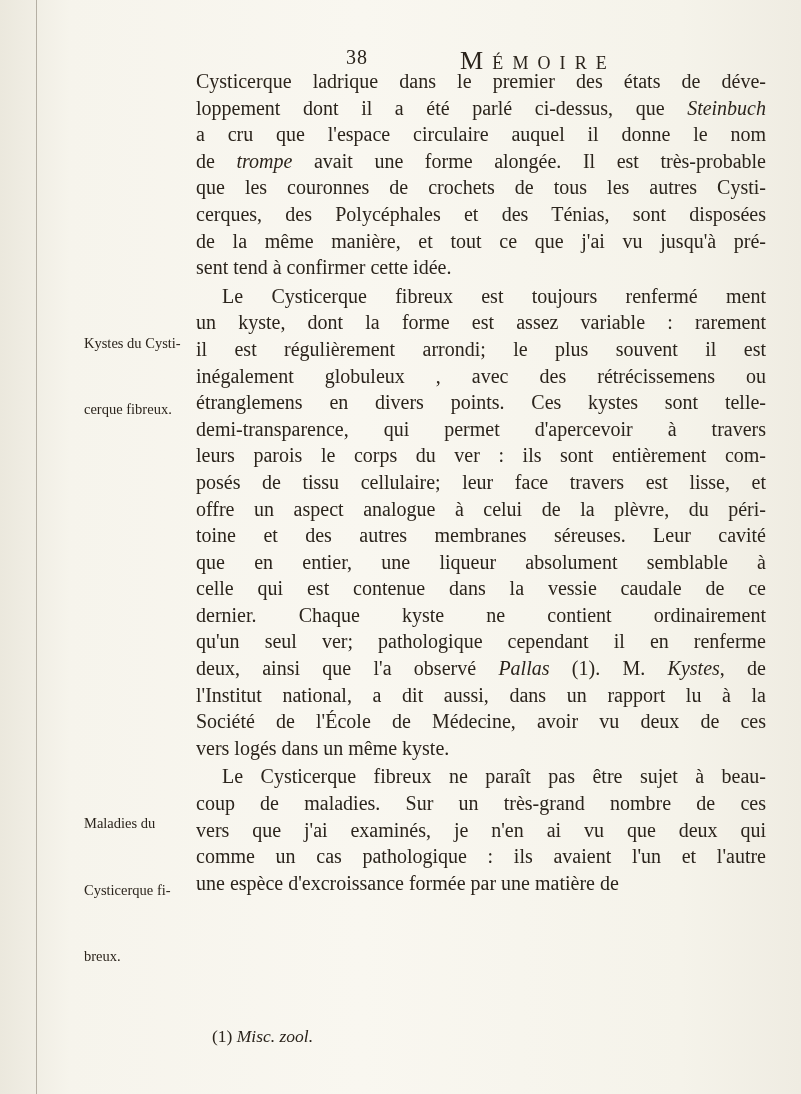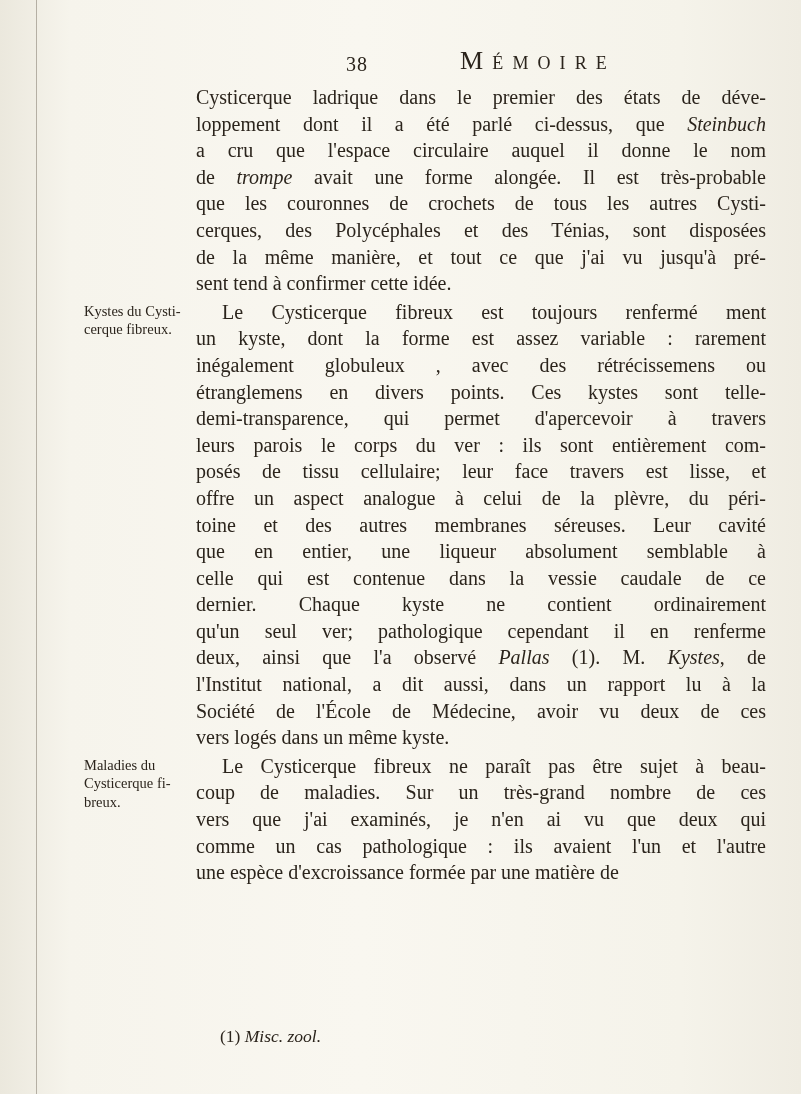--- a/index.html
+++ b/index.html
@@ -24,35 +24,35 @@
     width: 1px;
     background: rgba(70, 58, 44, 0.35);
   }
   .header {
     position: absolute;
     top: 46px;
     left: 196px;
     width: 570px;
     display: flex;
     justify-content: center;
-    align-items: flex-end;
+    align-items: flex-start;
     gap: 92px;
   }
   .page-number {
     font-size: 20px;
     letter-spacing: 1px;
   }
   .running-title {
     font-size: 26px;
     font-variant: small-caps;
     letter-spacing: 0.35em;
   }
   .text-column {
     position: absolute;
-    top: 84px;
+    top: 68px;
     left: 196px;
     width: 570px;
     font-size: 20px;
     line-height: 26.6px;
   }
   .paragraph { position: relative; }
   .paragraph + .paragraph { margin-top: 2px; }
   .line {
     text-align: justify;
     text-align-last: justify;
@@ -62,29 +62,29 @@
   .line.indent { text-indent: 26px; }
   .margin-note {
     position: absolute;
     top: 3px;
     right: calc(100% + 12px);
     width: 100px;
     font-size: 14.5px;
     line-height: 18.5px;
     text-align: left;
   }
-  .margin-note-line { white-space: nowrap; }
+  .margin-note-line { white-space: nowrap; margin-top: 48px; }
   .footnote {
     position: absolute;
     left: 196px;
     top: 1026px;
     width: 570px;
     font-size: 17.5px;
   }
-  .footnote-text { margin-left: 24px; }
+  .footnote-text { margin-left: 16px; }
 </style>
 </head>
 <body>
 
 <div class="page">
   <div class="binding-line"></div>
 
   <div class="header">
     <span class="page-number">38</span>
     <span class="running-title">Mémoire</span>
@@ -101,20 +101,21 @@
         <div class="line">de la même manière, et tout ce que j'ai vu jusqu'à pré-</div>
         <div class="line para-last">sent tend à confirmer cette idée.</div>
       </div>
       <div class="paragraph">
         <div class="margin-note">
           <div class="margin-note-line">Kystes du Cysti-</div>
           <div class="margin-note-line">cerque fibreux.</div>
         </div>
         <div class="line indent">Le Cysticerque fibreux est toujours renfermé ment</div>
         <div class="line">un kyste, dont la forme est assez variable : rarement</div>
+        <div class="line">il est régulièrement arrondi; le plus souvent il est</div>
         <div class="line">inégalement globuleux , avec des rétrécissemens ou</div>
         <div class="line">étranglemens en divers points. Ces kystes sont telle-</div>
         <div class="line">demi-transparence, qui permet d'apercevoir à travers</div>
         <div class="line">leurs parois le corps du ver : ils sont entièrement com-</div>
         <div class="line">posés de tissu cellulaire; leur face travers est lisse, et</div>
         <div class="line">offre un aspect analogue à celui de la plèvre, du péri-</div>
         <div class="line">toine et des autres membranes séreuses. Leur cavité</div>
         <div class="line">que en entier, une liqueur absolument semblable à</div>
         <div class="line">celle qui est contenue dans la vessie caudale de ce</div>
         <div class="line">dernier. Chaque kyste ne contient ordinairement</div>

